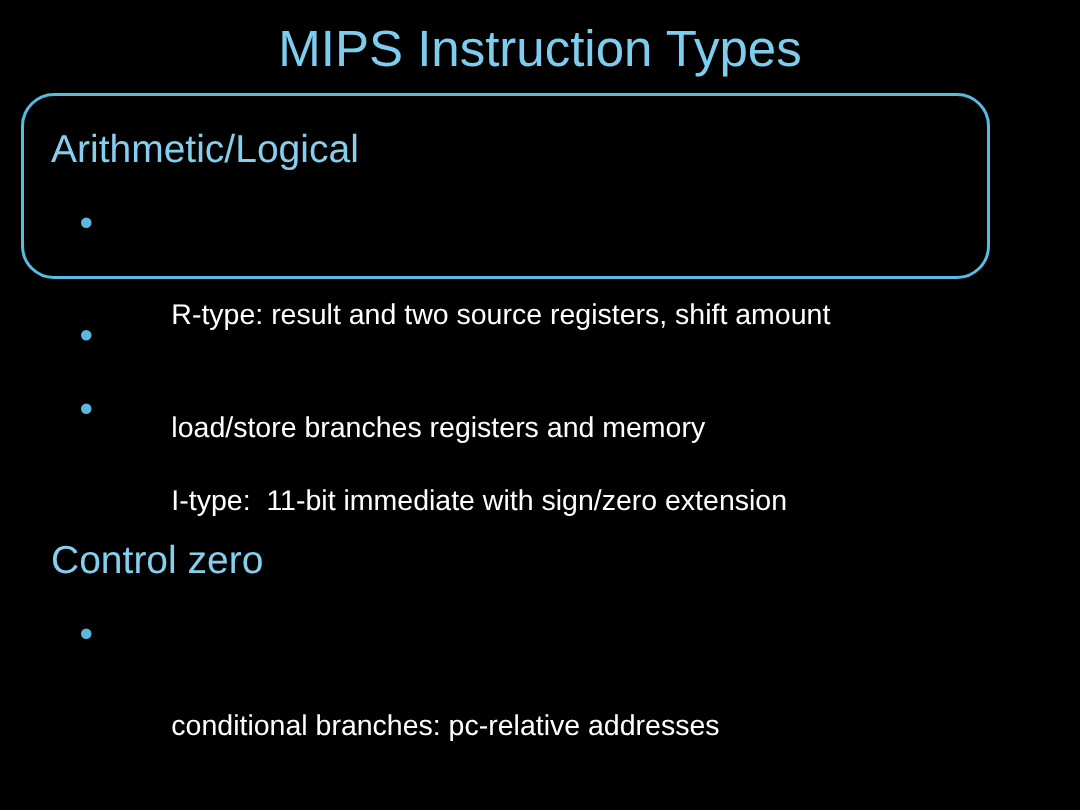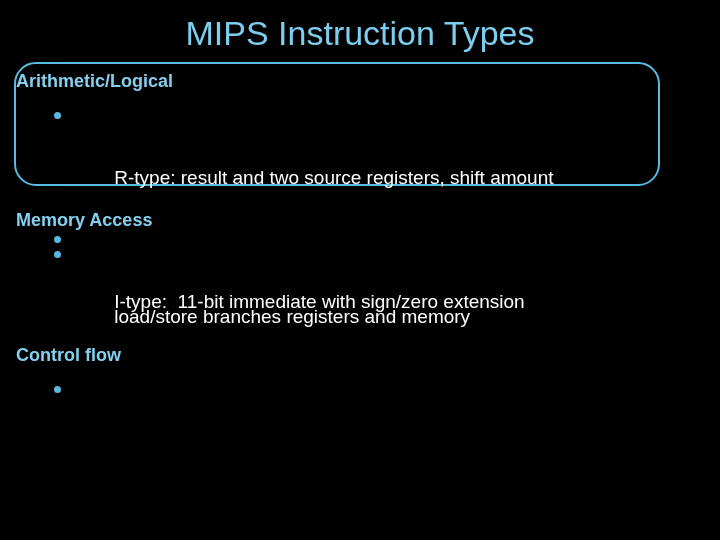--- a/index.html
+++ b/index.html
@@ -56,25 +56,25 @@
     position: absolute;
     left: 16px;
     width: 690px;
   }
   .section-arith  { top: 66px; }
   .section-mem    { top: 205px; }
   .section-ctrl   { top: 340px; }
 
   .section-heading {
     color: #85CFEE;
-    font-size: 18px;
+    font-size: 26px;
     line-height: 31px;
-    font-weight: 700;
+    font-weight: 400;
     white-space: nowrap;
-    margin: 0;
+    margin: 18px;
     padding: 0;
   }
 
   .bullet-list {
     list-style: none;
     margin: 3px 0 0 0;
     padding: 0;
   }
   .bullet-item {
     position: relative;
@@ -113,32 +113,35 @@
         <span>R-type: result and two source registers, shift amount</span>
       </li>
       <li class="bullet-item">
         <span class="bullet-dot"></span>
         <span>I-type:  11-bit immediate with sign/zero extension</span>
       </li>
     </ul>
   </div>
 
   <div class="section section-mem">
-    <div class="section-heading">Memory Access</div>
     <ul class="bullet-list">
       <li class="bullet-item">
         <span class="bullet-dot"></span>
         <span>load/store branches registers and memory</span>
       </li>
     </ul>
   </div>
 
   <div class="section section-ctrl">
-    <div class="section-heading">Control flow</div>
+    <div class="section-heading">Control zero</div>
     <ul class="bullet-list">
+      <li class="bullet-item">
+        <span class="bullet-dot"></span>
+        <span>conditional branches: pc-relative addresses</span>
+      </li>
       <li class="bullet-item">
         <span class="bullet-dot"></span>
         
       </li>
     </ul>
   </div>
 
 </div>
 
 </body></html>

